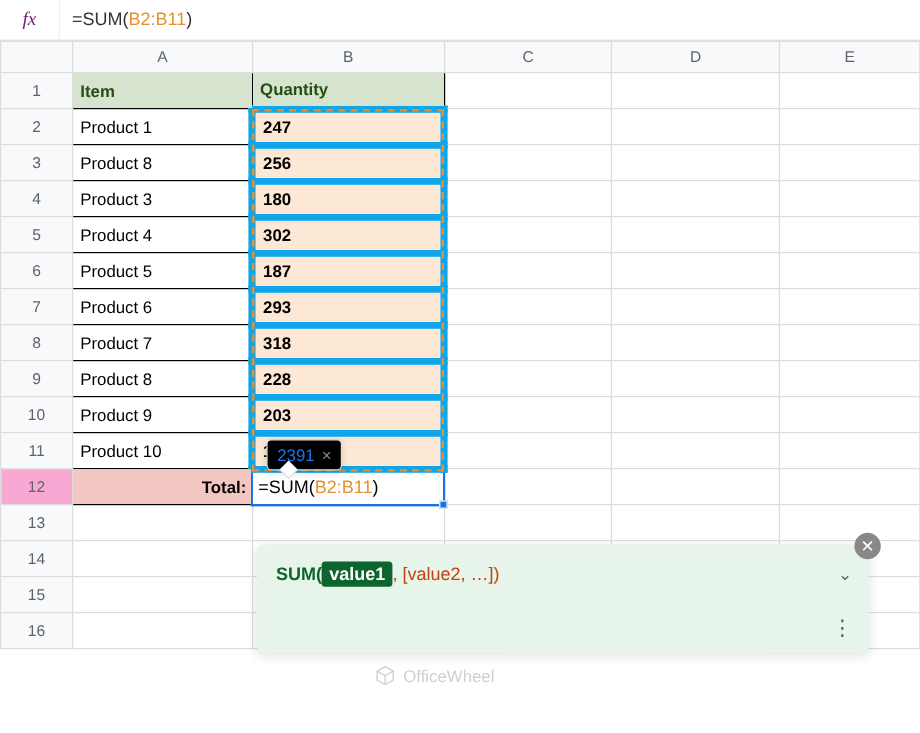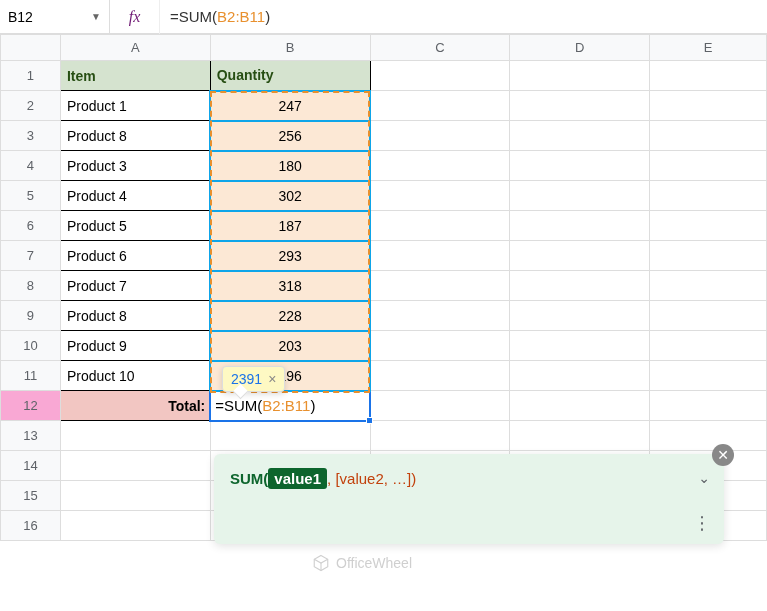--- a/index.html
+++ b/index.html
@@ -28,35 +28,35 @@
     .col-b { width: 160px; }
     .col-c { width: 140px; }
     .col-d { width: 140px; }
     .col-e { width: 117px; }
     
     
     .header-cell { background: #d5e3cf; color: #274e13; font-weight: bold; text-align: left; border: 1px solid #000; }
     
     
     .data-cell-a { border: 1px solid #000; padding-left: 6px; margin-top: 13px; }
-    .data-cell-b { border: 2px solid #0ea5e9; text-align: center; background: #fce8d5; position: relative; }
+    .data-cell-b { border: 6px solid #0ea5e9; text-align: left; background: #fce8d5; position: relative; font-weight: bold; }
     
     
     .range-overlay { position: absolute; border: 2px dashed #e8902e; pointer-events: none; z-index: 5; }
     
     
     .total-label { background: #f2c6c2; text-align: right; font-weight: bold; border: 1px solid #000; padding-right: 4px; }
     .total-input-cell { border: 2px solid #1a73e8; padding: 0 4px; font-size: 15px; background: #fff; }
     .total-input-cell .formula-range { color: #e8902e; }
     
     
     .row-header.active { background: #f9a8d4; }
     
     
-    .result-tooltip { position: absolute; background: #fef9c3; border: 1px solid #ddd; border-radius: 4px; padding: 4px 8px; box-shadow: 0 2px 6px rgba(0,0,0,0.15); display: flex; align-items: center; gap: 6px; z-index: 20; font-size: 14px; }
+    .result-tooltip { position: absolute; background: #000000; border: 1px solid #ddd; border-radius: 4px; padding: 4px 8px; box-shadow: 0 2px 6px rgba(0,0,0,0.15); display: flex; align-items: center; gap: 6px; z-index: 20; font-size: 14px; }
     .result-tooltip::after { content: ''; position: absolute; bottom: -6px; left: 12px; width: 10px; height: 10px; background: #fff; border-right: 1px solid #ddd; border-bottom: 1px solid #ddd; transform: rotate(45deg); }
     .result-value { color: #5f6368; }
     .result-close { color: #888; cursor: pointer; font-size: 14px; }
     
     
     .helper-popup { position: absolute; background: #e6f4ea; border-radius: 6px; padding: 14px 16px; z-index: 15; box-shadow: 0 2px 10px rgba(0,0,0,0.12); width: 510px; }
     .helper-content { color: #0d652d; font-size: 15px; font-weight: bold; display: flex; align-items: center; }
     .helper-fn { color: #0d652d; }
     .helper-arg-active { background: #0d652d; color: #fff; padding: 2px 6px; border-radius: 3px; }
     .helper-arg-rest { color: #c2410c; font-weight: normal; }
@@ -68,24 +68,20 @@
     .watermark { position: absolute; display: flex; align-items: center; gap: 6px; color: #bbb; font-size: 14px; z-index: 8; opacity: 0.7; }
     .watermark-icon { width: 18px; height: 18px; }
     
     
     .sel-handle { position: absolute; width: 7px; height: 7px; background: #1a73e8; border: 1px solid #fff; bottom: -4px; right: -4px; z-index: 10; }
   </style>
 </head>
 <body>
 
 <div class="formula-bar">
-  <div class="name-box">
-    <span>B12</span>
-    <span class="name-box-dropdown">▼</span>
-  </div>
   <div class="fx-icon">
     <span>fx</span>
   </div>
   <div class="formula-input">
     <span class="formula-text">=SUM</span>
       <span class="formula-paren">(</span>
       <span class="formula-range">B2:B11</span>
       <span class="formula-paren">)</span>
   </div>
 </div>

